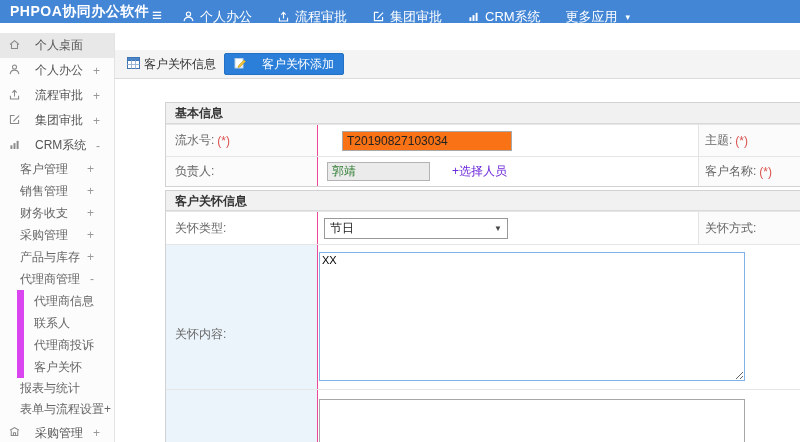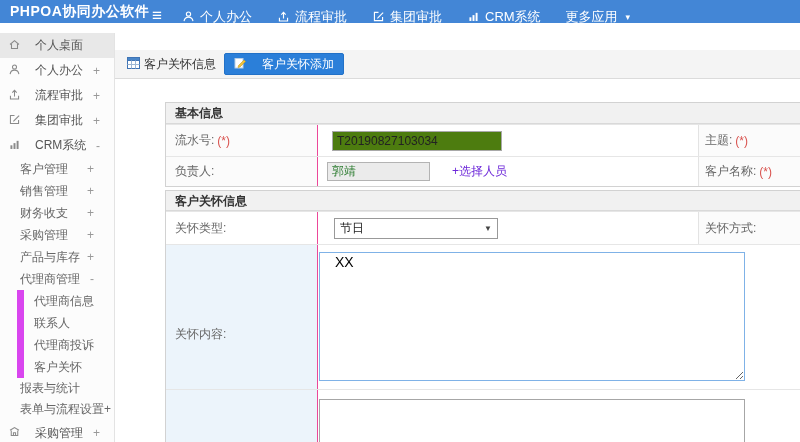--- a/index.html
+++ b/index.html
@@ -50,26 +50,26 @@
   .cwide { flex:1; background:#fff; }
   .req { color:#d9534f; margin-left:3px; }
   .r-basic1 { height:32px; }
   .r-basic2 { height:30px; }
   .r-type { height:33px; }
   .r-content { height:145px; }
   .r-extra { height:90px; }
   .r-content .c1, .r-extra .c1 { align-items:flex-start; padding-top:81px; }
   .r-extra .c1 { padding-top:10px; }
 
-  input.txt { margin-left:14px; width:170px; height:20px; border:1px solid #a9a9a9; font-family:inherit; font-size:12px; padding:4px 4px; color:#222; background:#4d7c0f; }
+  input.txt { margin-left:24px; width:170px; height:20px; border:1px solid #a9a9a9; font-family:inherit; font-size:12px; padding:4px 4px; color:#222; background:#f97316; }
   input.owner { margin-left:9px; width:103px; height:19px; border:1px solid #b3b3b3; background:#ebebeb; color:#2e7d32; font-family:inherit; font-size:12px; padding:0 4px; }
   a.plink { margin-left:22px; color:#6d28d9; text-decoration:none; cursor:pointer; }
-  .selbox { margin-left:16px; width:164px; height:21px; border:1px solid #999; background:#fff; display:flex; align-items:center; padding:0 5px; cursor:pointer; color:#222;text-align:right; }
+  .selbox { margin-left:6px; width:184px; height:21px; border:1px solid #999; background:#fff; display:flex; align-items:center; padding:0 5px; cursor:pointer; color:#222;text-align:right; }
   .selbox .caret { margin-left:auto; font-size:8px; color:#444; }
-  textarea.ta-focus { margin:7px 0 0 1px; width:426px; height:129px; border:1px solid #7fb2e7; outline:none; font-family:inherit; font-size:14px; padding:1px 15px; resize:both; }
+  textarea.ta-focus { margin:7px 0 0 1px; width:426px; height:129px; border:1px solid #7fb2e7; outline:none; font-family:inherit; font-size:11px; padding:1px 2px; resize:both; }
   textarea.ta-plain { margin:9px 0 0 1px; width:426px; height:75px; border:1px solid #a6a6a6; outline:none; font-family:inherit; font-size:12px; padding:1px 3px; resize:both; }
 </style>
 </head>
 <body>
 
 <div class="topbar">
   <span class="logo">PHPOA协同办公软件</span>
   <span class="menu-btn">≡</span>
   <div class="topnav">
     <div class="navitem">

